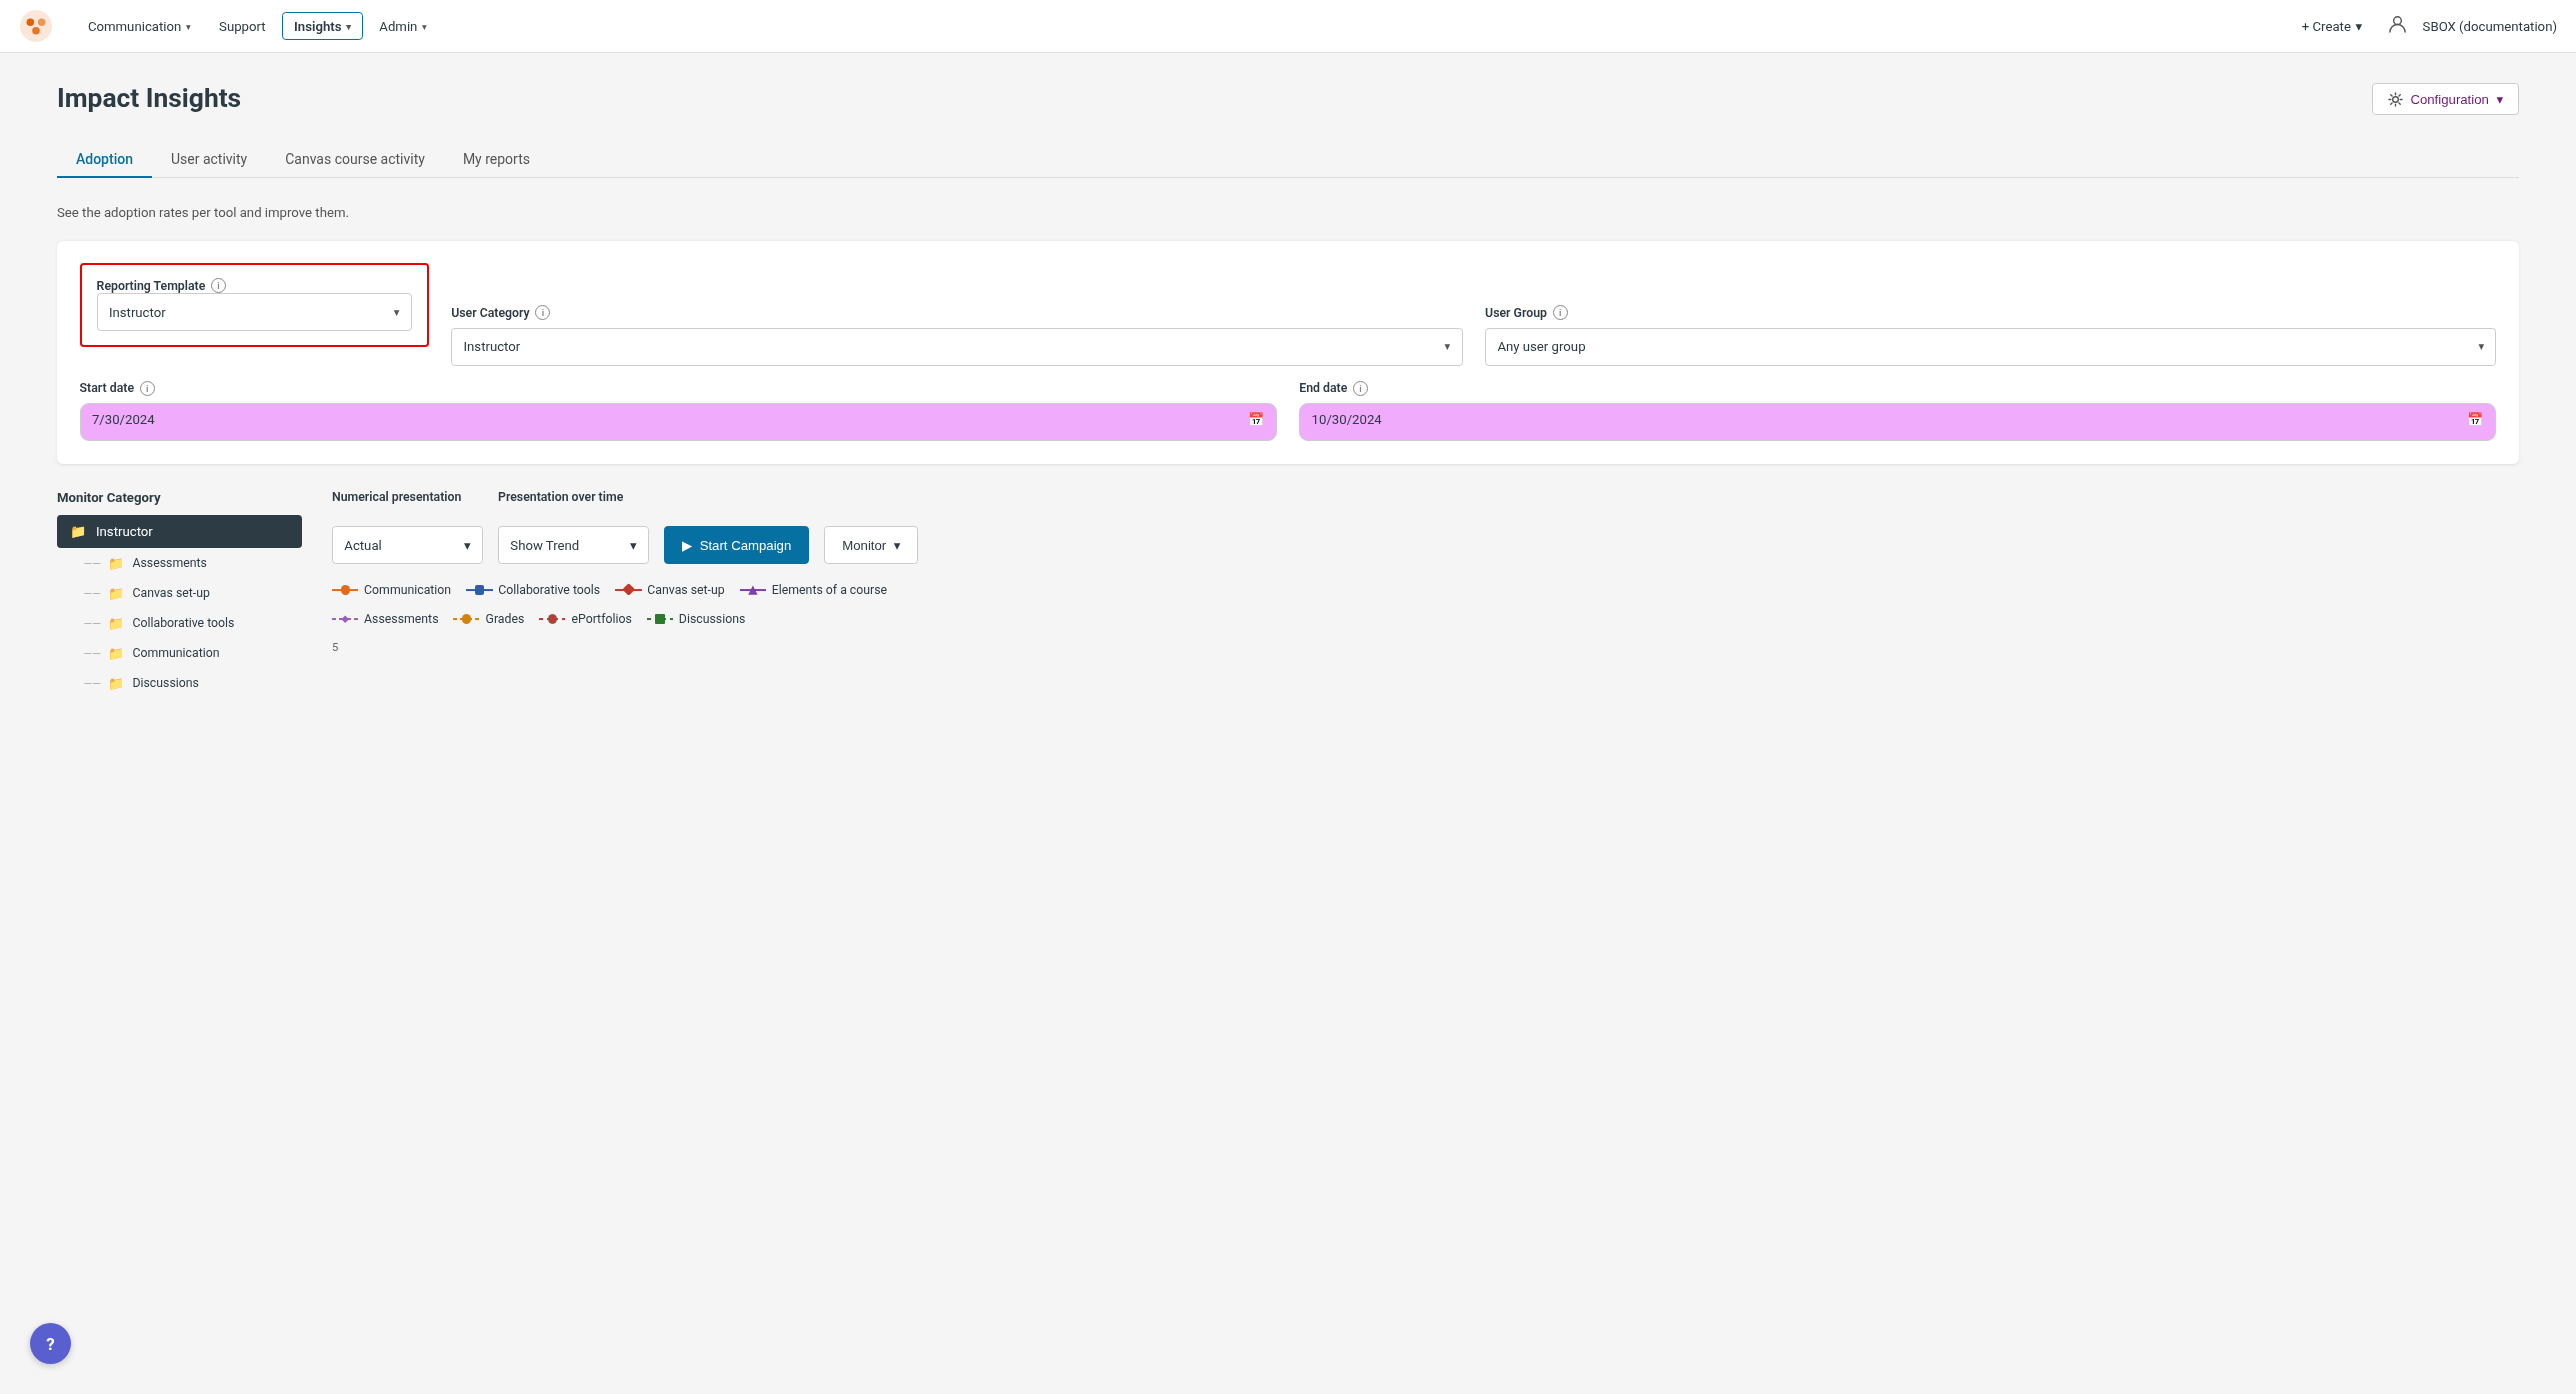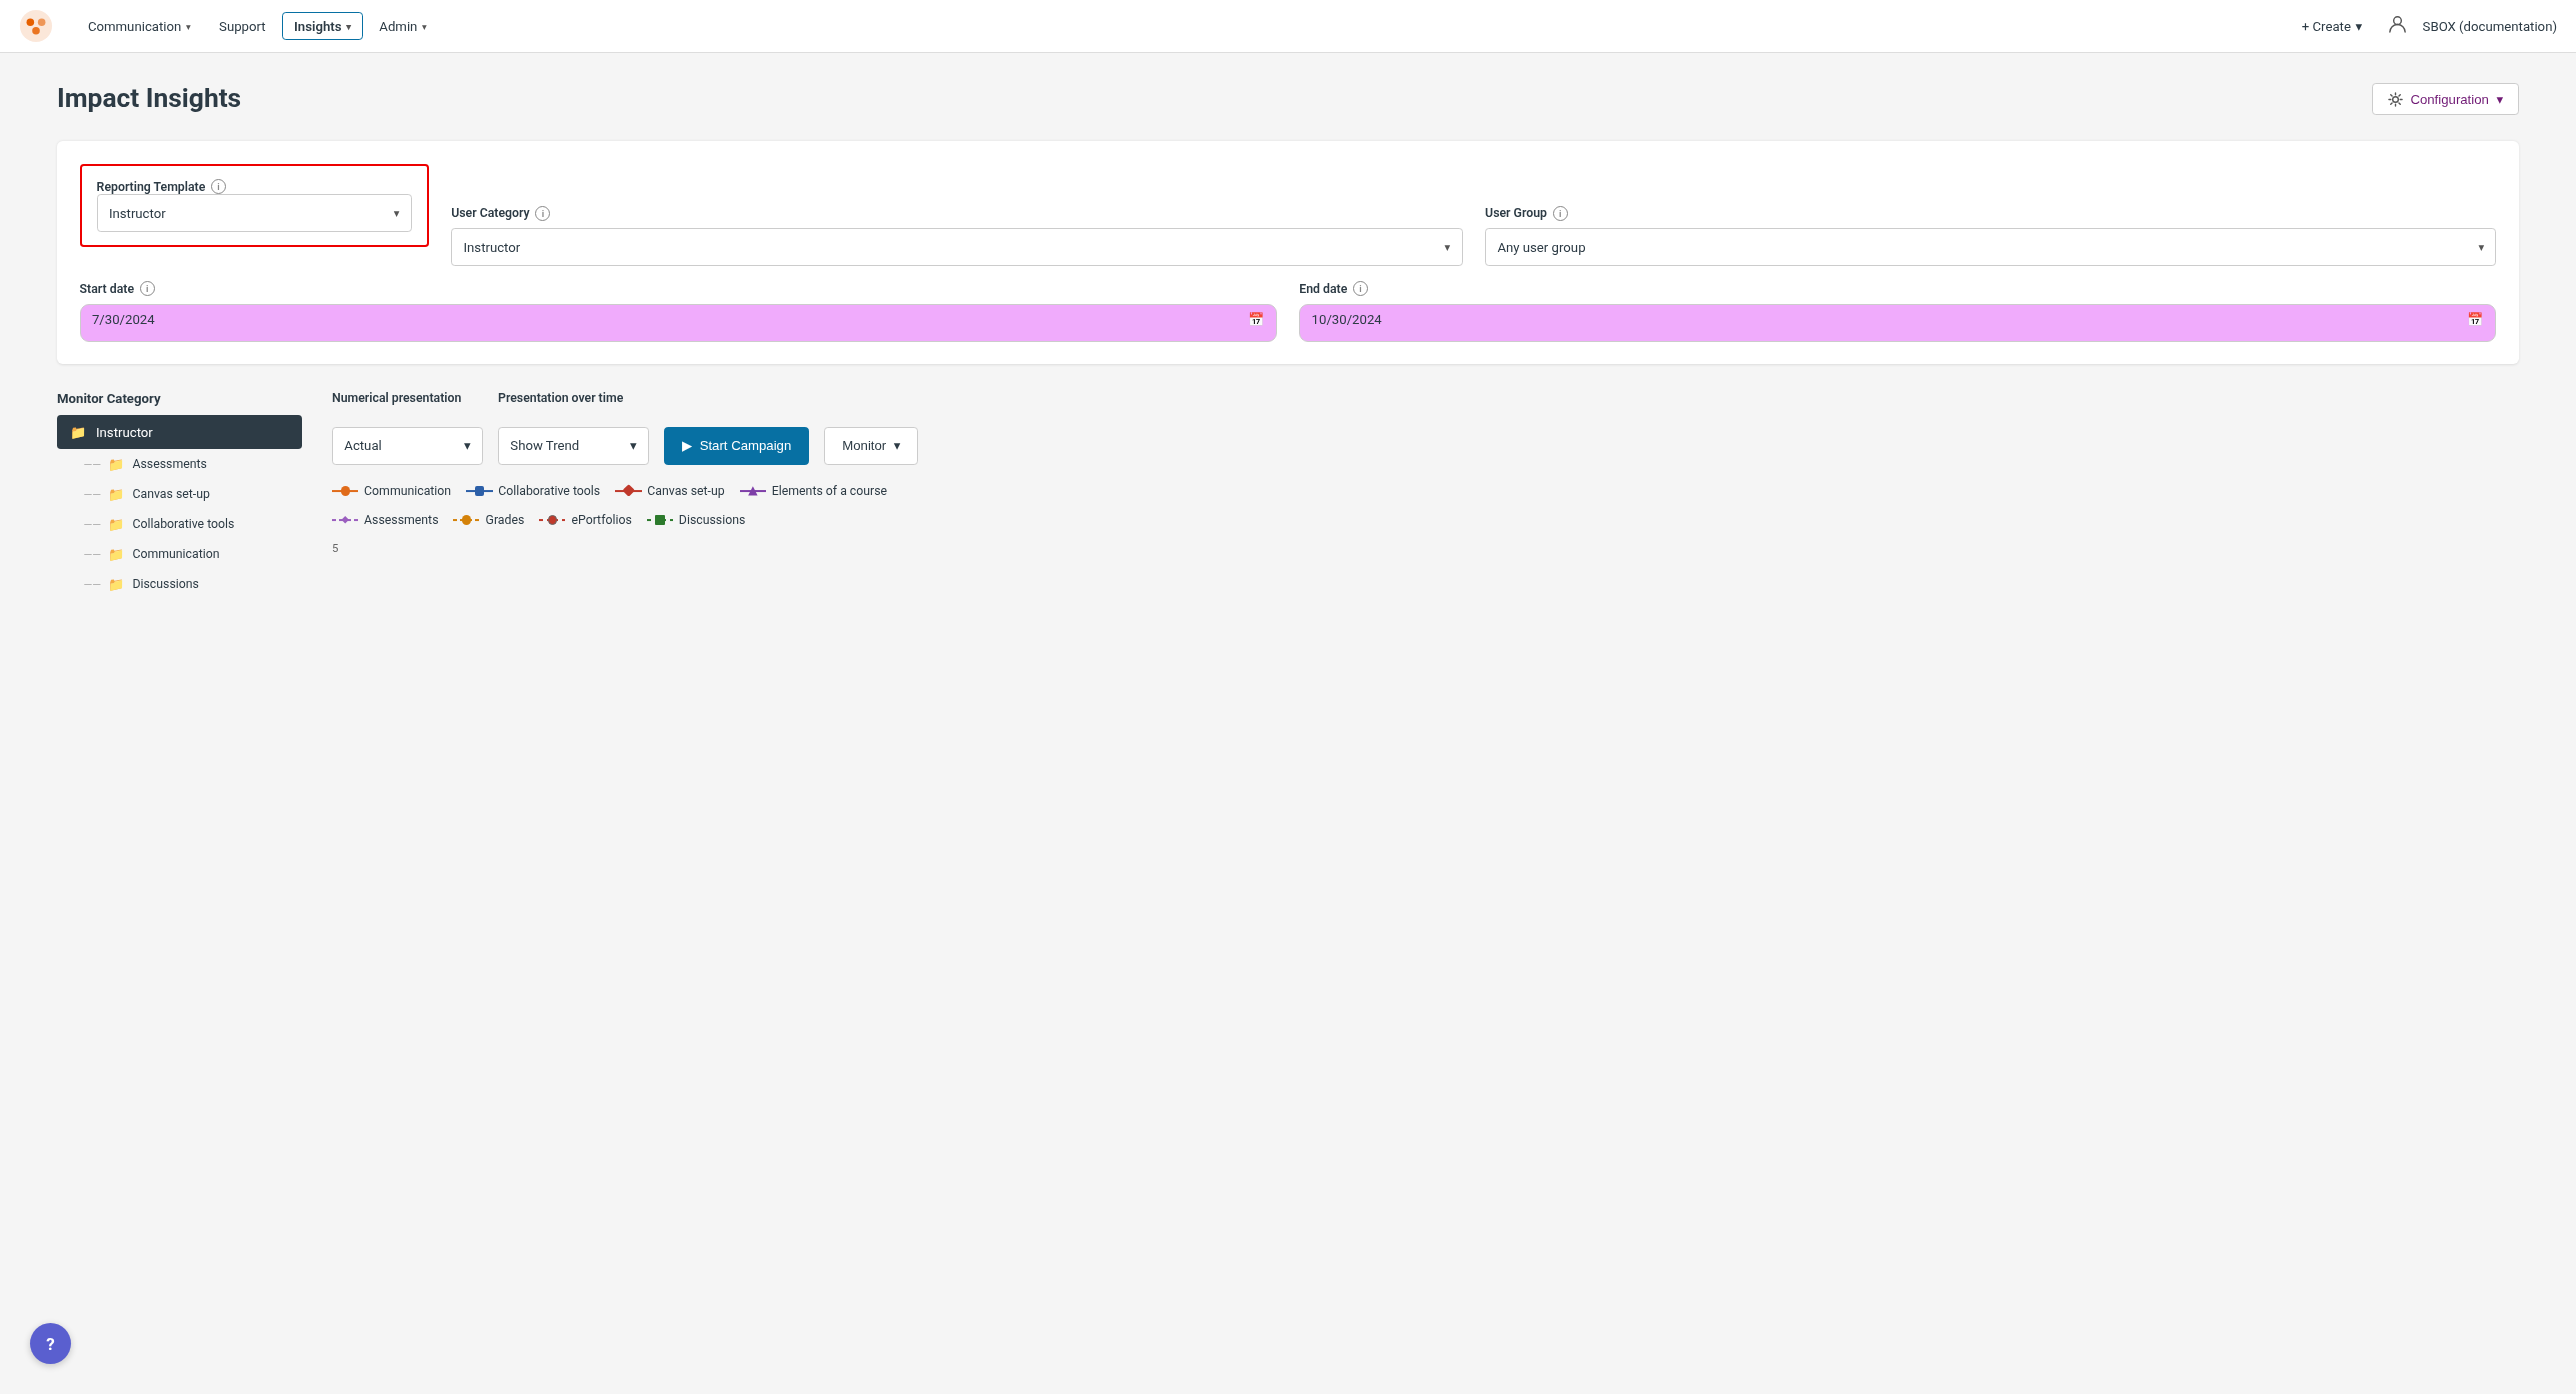--- a/index.html
+++ b/index.html
@@ -490,22 +490,37 @@
     <button class="config-btn">
       <svg width="15" height="15" viewBox="0 0 16 16" fill="none">
         <circle cx="8" cy="8" r="3" stroke="#555" stroke-width="1.5" fill="none"></circle>
         <path d="M8 1v2M8 13v2M1 8h2M13 8h2M2.93 2.93l1.41 1.41M11.66 11.66l1.41 1.41M2.93 13.07l1.41-1.41M11.66 4.34l1.41-1.41" stroke="#555" stroke-width="1.5" stroke-linecap="round"></path>
       </svg>
       <span>Configuration</span>
       <span>▾</span>
     </button>
   </div>
 
+  <div class="tabs">
+    <div class="tab active">
+      <span>Adoption</span>
+    </div>
+    <div class="tab">
+      <span>User activity</span>
+    </div>
+    <div class="tab">
+      <span>Canvas course activity</span>
+    </div>
+    <div class="tab">
+      <span>My reports</span>
+    </div>
+  </div>
 
   <div>
+    <p class="section-subtitle">See the adoption rates per tool and improve them.</p>
   </div>
 
   <div class="filter-card">
 
     <div class="filter-row">
 
       <div class="reporting-template-wrapper">
         <div class="filter-label">
           <span>Reporting Template</span>
           <span class="info-icon">i</span>

